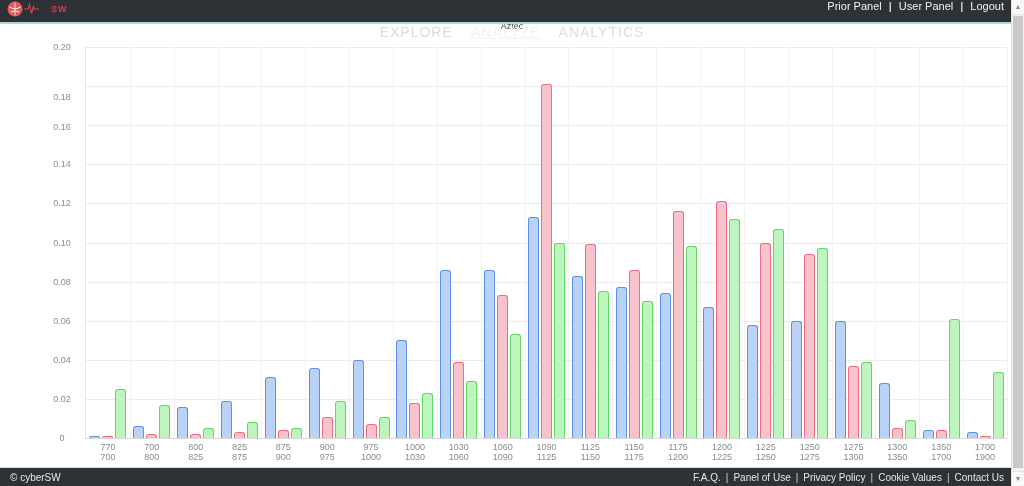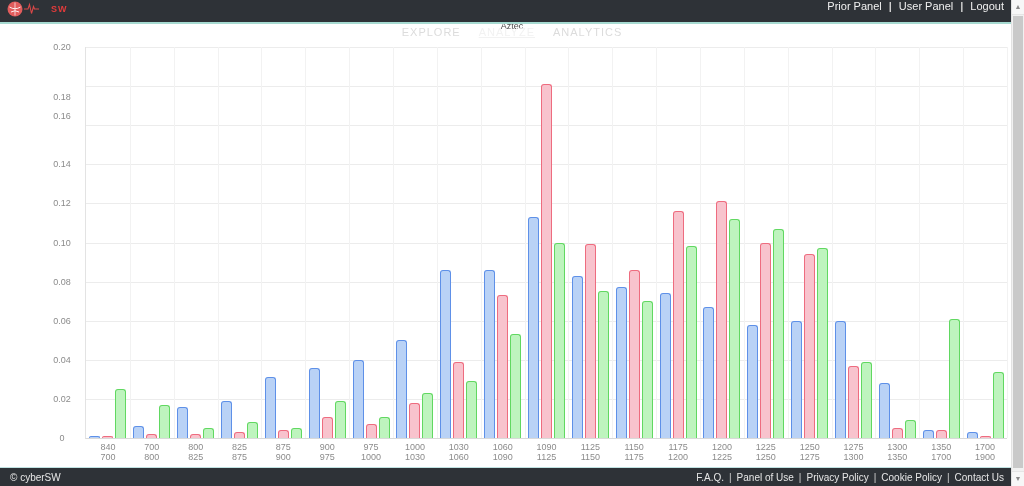--- a/index.html
+++ b/index.html
@@ -13,21 +13,21 @@
     position:absolute;top:0;left:0;width:1024px;height:22px;
     background:#2e3237;display:flex;align-items:flex-start;z-index:6;
   }
   .logo{display:flex;align-items:center;margin-left:6px;gap:1px;}
   .logo-text{color:#e23b3b;font-weight:bold;font-size:9px;letter-spacing:1px;}
   .nav-center{
     position:absolute;left:0;right:0;top:0;height:22px;
     display:flex;align-items:center;justify-content:center;gap:18px;z-index:1;
   }
   .nav-item{
-    color:#dcdcdc;font-size:11px;letter-spacing:1px;text-decoration:none;cursor:pointer;margin-top:42px;
+    color:#dcdcdc;font-size:14px;letter-spacing:1px;text-decoration:none;cursor:pointer;margin-top:42px;
   }
   .nav-item.active{text-decoration:underline;color:#f2f2f2;}
   .nav-right{
     margin-left:auto;margin-right:20px;display:flex;align-items:center;gap:7px;
     font-size:11px;color:#f0f0f0;z-index:2;
   }
   .nav-link{cursor:pointer;color:#f0f0f0;}
   .nav-sep{color:#cfcfcf;font-weight:bold;}
   
   .main{
@@ -123,21 +123,21 @@
 <div class="main">
   <div class="chart-title">Aztec</div>
 
 
   <div id="plot">
       <div class="hgrid" style="top: 0px;"></div>
       <div class="ylabel" style="top: 0px;">0.20</div>
       <div class="hgrid" style="top: 39.1px;"></div>
       <div class="ylabel" style="top: 50px;">0.18</div>
       <div class="hgrid" style="top: 78.2px;"></div>
-      <div class="ylabel" style="top: 69px;">0.16</div>
+      <div class="ylabel" style="top: 80px;">0.16</div>
       <div class="hgrid" style="top: 117.3px;"></div>
       <div class="ylabel" style="top: 117.3px;">0.14</div>
       <div class="hgrid" style="top: 156.4px;"></div>
       <div class="ylabel" style="top: 156.4px;">0.12</div>
       <div class="hgrid" style="top: 195.5px;"></div>
       <div class="ylabel" style="top: 195.5px;">0.10</div>
       <div class="hgrid" style="top: 234.6px;"></div>
       <div class="ylabel" style="top: 234.6px;">0.08</div>
       <div class="hgrid" style="top: 273.7px;"></div>
       <div class="ylabel" style="top: 273.7px;">0.06</div>
@@ -164,21 +164,21 @@
       <div class="vgrid" style="left: 701.714px;"></div>
       <div class="vgrid" style="left: 745.571px;"></div>
       <div class="vgrid" style="left: 789.429px;"></div>
       <div class="vgrid" style="left: 833.286px;"></div>
       <div class="vgrid" style="left: 877.143px;"></div>
       <div class="vgrid" style="left: 921px;"></div>
       <div class="bar" title="Conditional Probabilities: 0.001" style="left: 3.42857px; height: 2px; background: rgb(185, 210, 246); border-color: rgb(94, 144, 232);"></div>
       <div class="bar" title="Posterior Proportions: 0.001" style="left: 16.4286px; height: 2px; background: rgb(248, 195, 205); border-color: rgb(238, 108, 127);"></div>
       <div class="bar" title="Prior Values: 0.025" style="left: 29.4286px; height: 48.875px; background: rgb(190, 244, 190); border-color: rgb(97, 216, 97);"></div>
       <div class="xlabel" style="left: 21.9286px;">
-        <div>840</div>
+        <div>770</div>
         <div>700</div>
       </div>
       <div class="bar" title="Conditional Probabilities: 0.006" style="left: 47.2857px; height: 11.73px; background: rgb(185, 210, 246); border-color: rgb(94, 144, 232);"></div>
       <div class="bar" title="Posterior Proportions: 0.002" style="left: 60.2857px; height: 3.91px; background: rgb(248, 195, 205); border-color: rgb(238, 108, 127);"></div>
       <div class="bar" title="Prior Values: 0.017" style="left: 73.2857px; height: 33.235px; background: rgb(190, 244, 190); border-color: rgb(97, 216, 97);"></div>
       <div class="xlabel" style="left: 65.7857px;">
         <div>700</div>
         <div>800</div>
       </div>
       <div class="bar" title="Conditional Probabilities: 0.016" style="left: 91.1429px; height: 31.28px; background: rgb(185, 210, 246); border-color: rgb(94, 144, 232);"></div>
@@ -319,21 +319,21 @@
 
 <div class="footer">
   <span class="footer-copy">© cyberSW</span>
   <div class="footer-links" id="footer-links">
       <span class="footer-link">F.A.Q.</span>
       <span class="footer-sep">|</span>
       <span class="footer-link">Panel of Use</span>
       <span class="footer-sep">|</span>
       <span class="footer-link">Privacy Policy</span>
       <span class="footer-sep">|</span>
-      <span class="footer-link">Cookie Policy</span>
+      <span class="footer-link">Cookie Values</span>
       <span class="footer-sep">|</span>
       <span class="footer-link">Contact Us</span>
     </div>
 </div>
 
 <div class="scrollbar">
   <div class="scroll-btn up">▲</div>
   <div class="scroll-thumb"></div>
   <div class="scroll-btn down">▼</div>
 </div>

